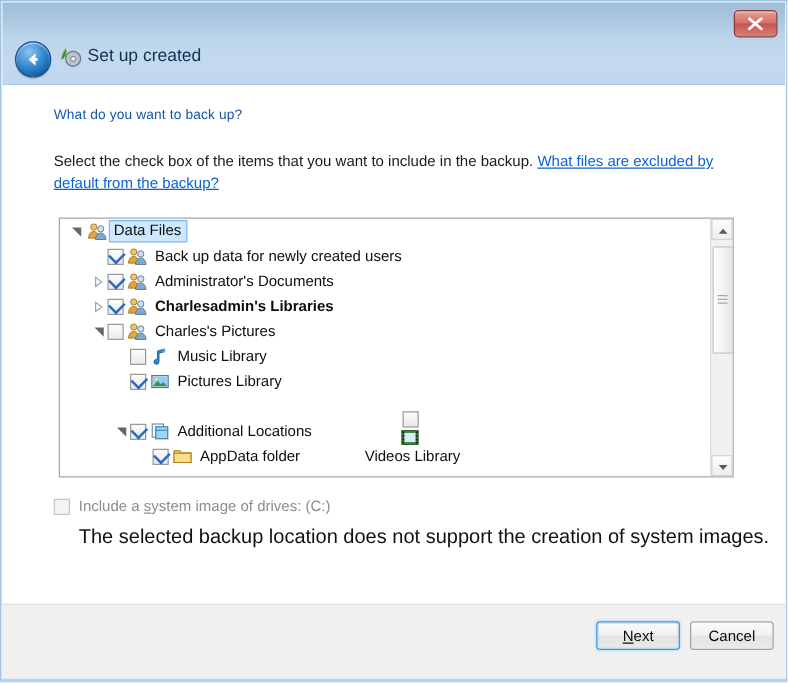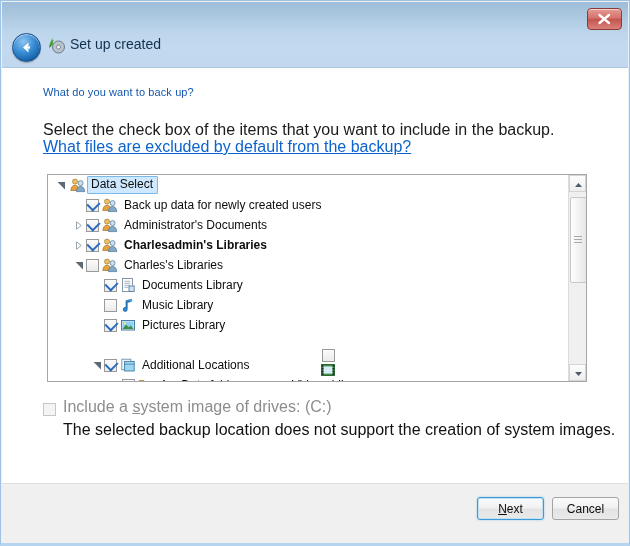--- a/index.html
+++ b/index.html
@@ -56,21 +56,21 @@
     position: absolute; left:1px; top:67px; right:1px; bottom:58px;
     background: #ffffff;
     overflow: hidden;
   }
   #page-title {
     position:absolute; left:41px; top:18px;
     font-size: 11px; color: #1558ad; letter-spacing:.1px;
   }
   #desc {
     position:absolute; left:41px; top:53px; width:533px;
-    font-size: 16px; color: #1a1a1a; line-height: 17px;
+    font-size: 12px; color: #1a1a1a; line-height: 17px;
   }
   #desc a { color:#0b63ce; text-decoration: underline; cursor:pointer; }
   
   #tree-panel {
     position:absolute; left:45px; top:106px;
     width: 540px; height: 208px;
     box-sizing:border-box;
     background:#ffffff;
     border:1px solid #a6a6a6;
     overflow:hidden;
@@ -125,21 +125,21 @@
   }
   #sb-thumb .grip {
     position:absolute; left:3px; top:38px; width:8px; height:7px;
   }
   #sb-thumb .grip i {
     display:block; height:1px; background:#a8a8a8; margin-bottom:2px;
   }
   
   #sysimg-row {
     position:absolute; left:41px; top:330px;
-    display:flex; align-items:flex-end; font-size:16px; color:#8d8d8d;
+    display:flex; align-items:flex-end; font-size:12px; color:#8d8d8d;
   }
   #sysimg-cb {
     width:13px; height:13px; box-sizing:border-box;
     border:1px solid #c6c6c6; background:#f4f4f4; margin-right:7px;
   }
   #sysimg-note {
     position:absolute; left:61px; top:353px;
     font-size:16px; color:#111111;
   }
   
@@ -212,21 +212,21 @@
               <svg width="9" height="9" viewBox="0 0 9 9">
                 <path d="M0.6 1 L8 1 L8 8.4 Z" fill="#5d6a74"></path>
               </svg>
             </span>
             <span class="ico"><svg width="16" height="16" viewBox="0 0 16 16">
                 <circle cx="5" cy="4.6" r="2.5" fill="#f0c268" stroke="#9a7526" stroke-width=".7"></circle>
                 <path d="M0.8 13.5 C1 9.8 2.8 8.2 5 8.2 C7.2 8.2 9 9.8 9.2 13.5 Z" fill="#e8a13c" stroke="#9a7526" stroke-width=".7"></path>
                 <circle cx="10.6" cy="6.1" r="2.5" fill="#cfe0ef" stroke="#51738f" stroke-width=".7"></circle>
                 <path d="M6.4 14.6 C6.6 11 8.4 9.5 10.6 9.5 C12.8 9.5 14.6 11 14.8 14.6 Z" fill="#7fa8c9" stroke="#51738f" stroke-width=".7"></path>
               </svg></span>
-            <span class="lbl sel">Data Select</span>
+            <span class="lbl sel">Data Files</span>
           </div>
           <div class="row" style="padding-left: 24px;">
             <span class="exp"></span>
             <span class="cb on"></span>
             <span class="ico"><svg width="16" height="16" viewBox="0 0 16 16">
                 <circle cx="5" cy="4.6" r="2.5" fill="#f0c268" stroke="#9a7526" stroke-width=".7"></circle>
                 <path d="M0.8 13.5 C1 9.8 2.8 8.2 5 8.2 C7.2 8.2 9 9.8 9.2 13.5 Z" fill="#e8a13c" stroke="#9a7526" stroke-width=".7"></path>
                 <circle cx="10.6" cy="6.1" r="2.5" fill="#cfe0ef" stroke="#51738f" stroke-width=".7"></circle>
                 <path d="M6.4 14.6 C6.6 11 8.4 9.5 10.6 9.5 C12.8 9.5 14.6 11 14.8 14.6 Z" fill="#7fa8c9" stroke="#51738f" stroke-width=".7"></path>
               </svg></span>
@@ -268,31 +268,21 @@
                 <path d="M0.6 1 L8 1 L8 8.4 Z" fill="#5d6a74"></path>
               </svg>
             </span>
             <span class="cb"></span>
             <span class="ico"><svg width="16" height="16" viewBox="0 0 16 16">
                 <circle cx="5" cy="4.6" r="2.5" fill="#f0c268" stroke="#9a7526" stroke-width=".7"></circle>
                 <path d="M0.8 13.5 C1 9.8 2.8 8.2 5 8.2 C7.2 8.2 9 9.8 9.2 13.5 Z" fill="#e8a13c" stroke="#9a7526" stroke-width=".7"></path>
                 <circle cx="10.6" cy="6.1" r="2.5" fill="#cfe0ef" stroke="#51738f" stroke-width=".7"></circle>
                 <path d="M6.4 14.6 C6.6 11 8.4 9.5 10.6 9.5 C12.8 9.5 14.6 11 14.8 14.6 Z" fill="#7fa8c9" stroke="#51738f" stroke-width=".7"></path>
               </svg></span>
-            <span class="lbl">Charles's Libraries</span>
-          </div>
-          <div class="row" style="padding-left: 42px;">
-            <span class="exp"></span>
-            <span class="cb on"></span>
-            <span class="ico"><svg width="16" height="16" viewBox="0 0 16 16">
-                <rect x="2.5" y="1.5" width="10" height="13" fill="#ffffff" stroke="#7b8c99" stroke-width=".9"></rect>
-                <path d="M4.3 4.3h6M4.3 6.3h6M4.3 8.3h6M4.3 10.3h4" stroke="#8fa3b3" stroke-width=".8"></path>
-                <rect x="9" y="9" width="5.2" height="5.5" fill="#cfe2f2" stroke="#5b7f9e" stroke-width=".9"></rect>
-              </svg></span>
-            <span class="lbl">Documents Library</span>
+            <span class="lbl">Charles's Pictures</span>
           </div>
           <div class="row" style="padding-left: 42px;">
             <span class="exp"></span>
             <span class="cb"></span>
             <span class="ico"><svg width="16" height="16" viewBox="0 0 16 16">
                 <path d="M11.5 2.2 L6 3.8 V10.6 A2 2 0 1 0 7.2 12.2 V5.6 L11.5 4.3 Z" fill="#2e8ad6" stroke="#1d5e96" stroke-width=".7"></path>
                 <circle cx="11" cy="3.6" r="1.3" fill="#4ea6e8"></circle>
               </svg></span>
             <span class="lbl">Music Library</span>
           </div>

